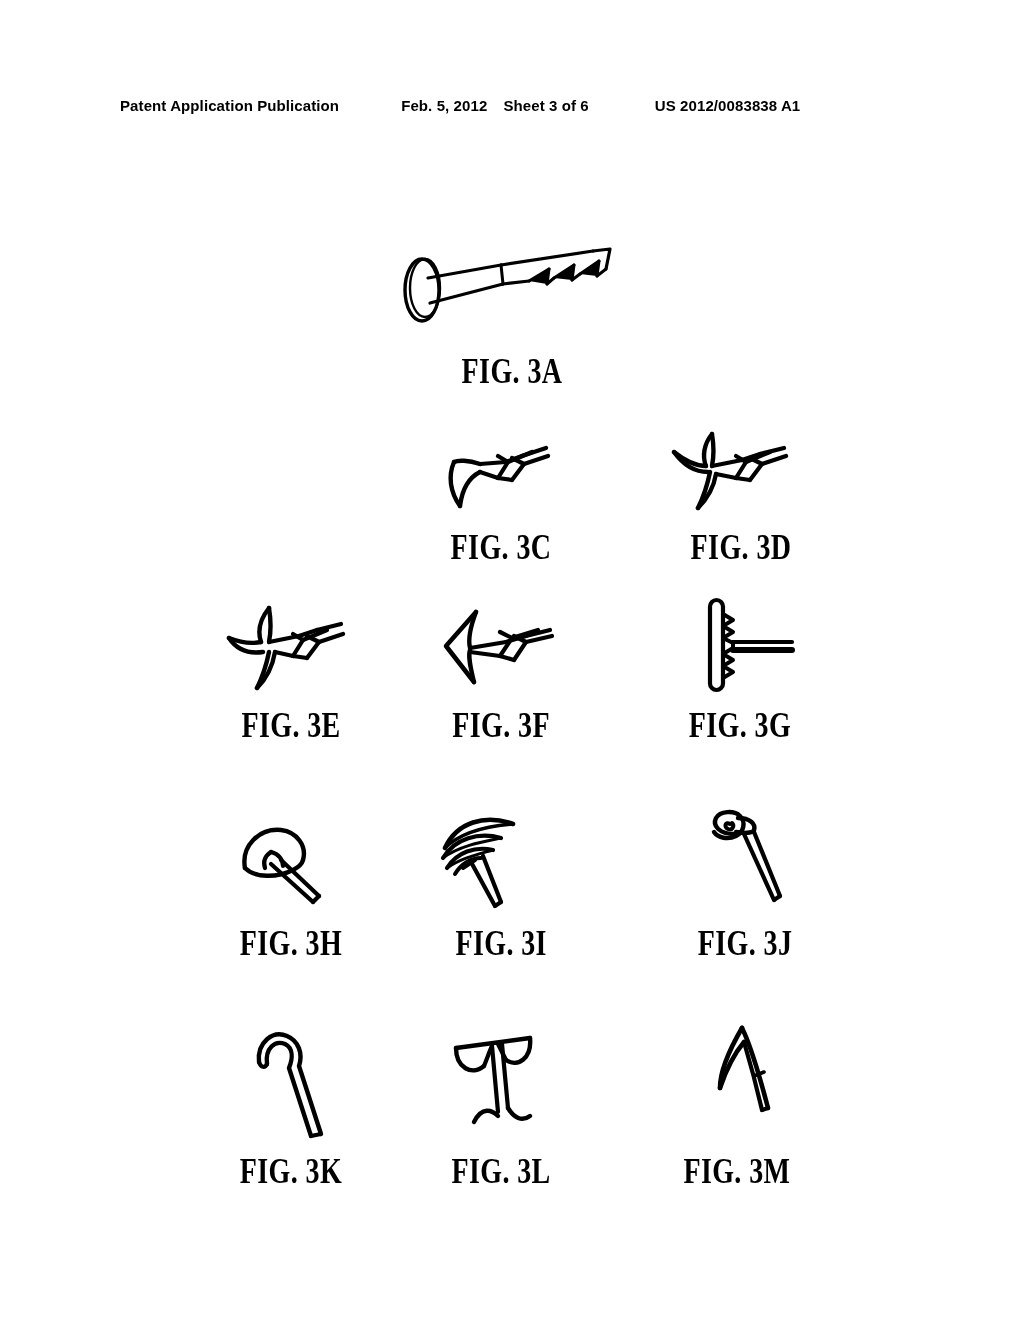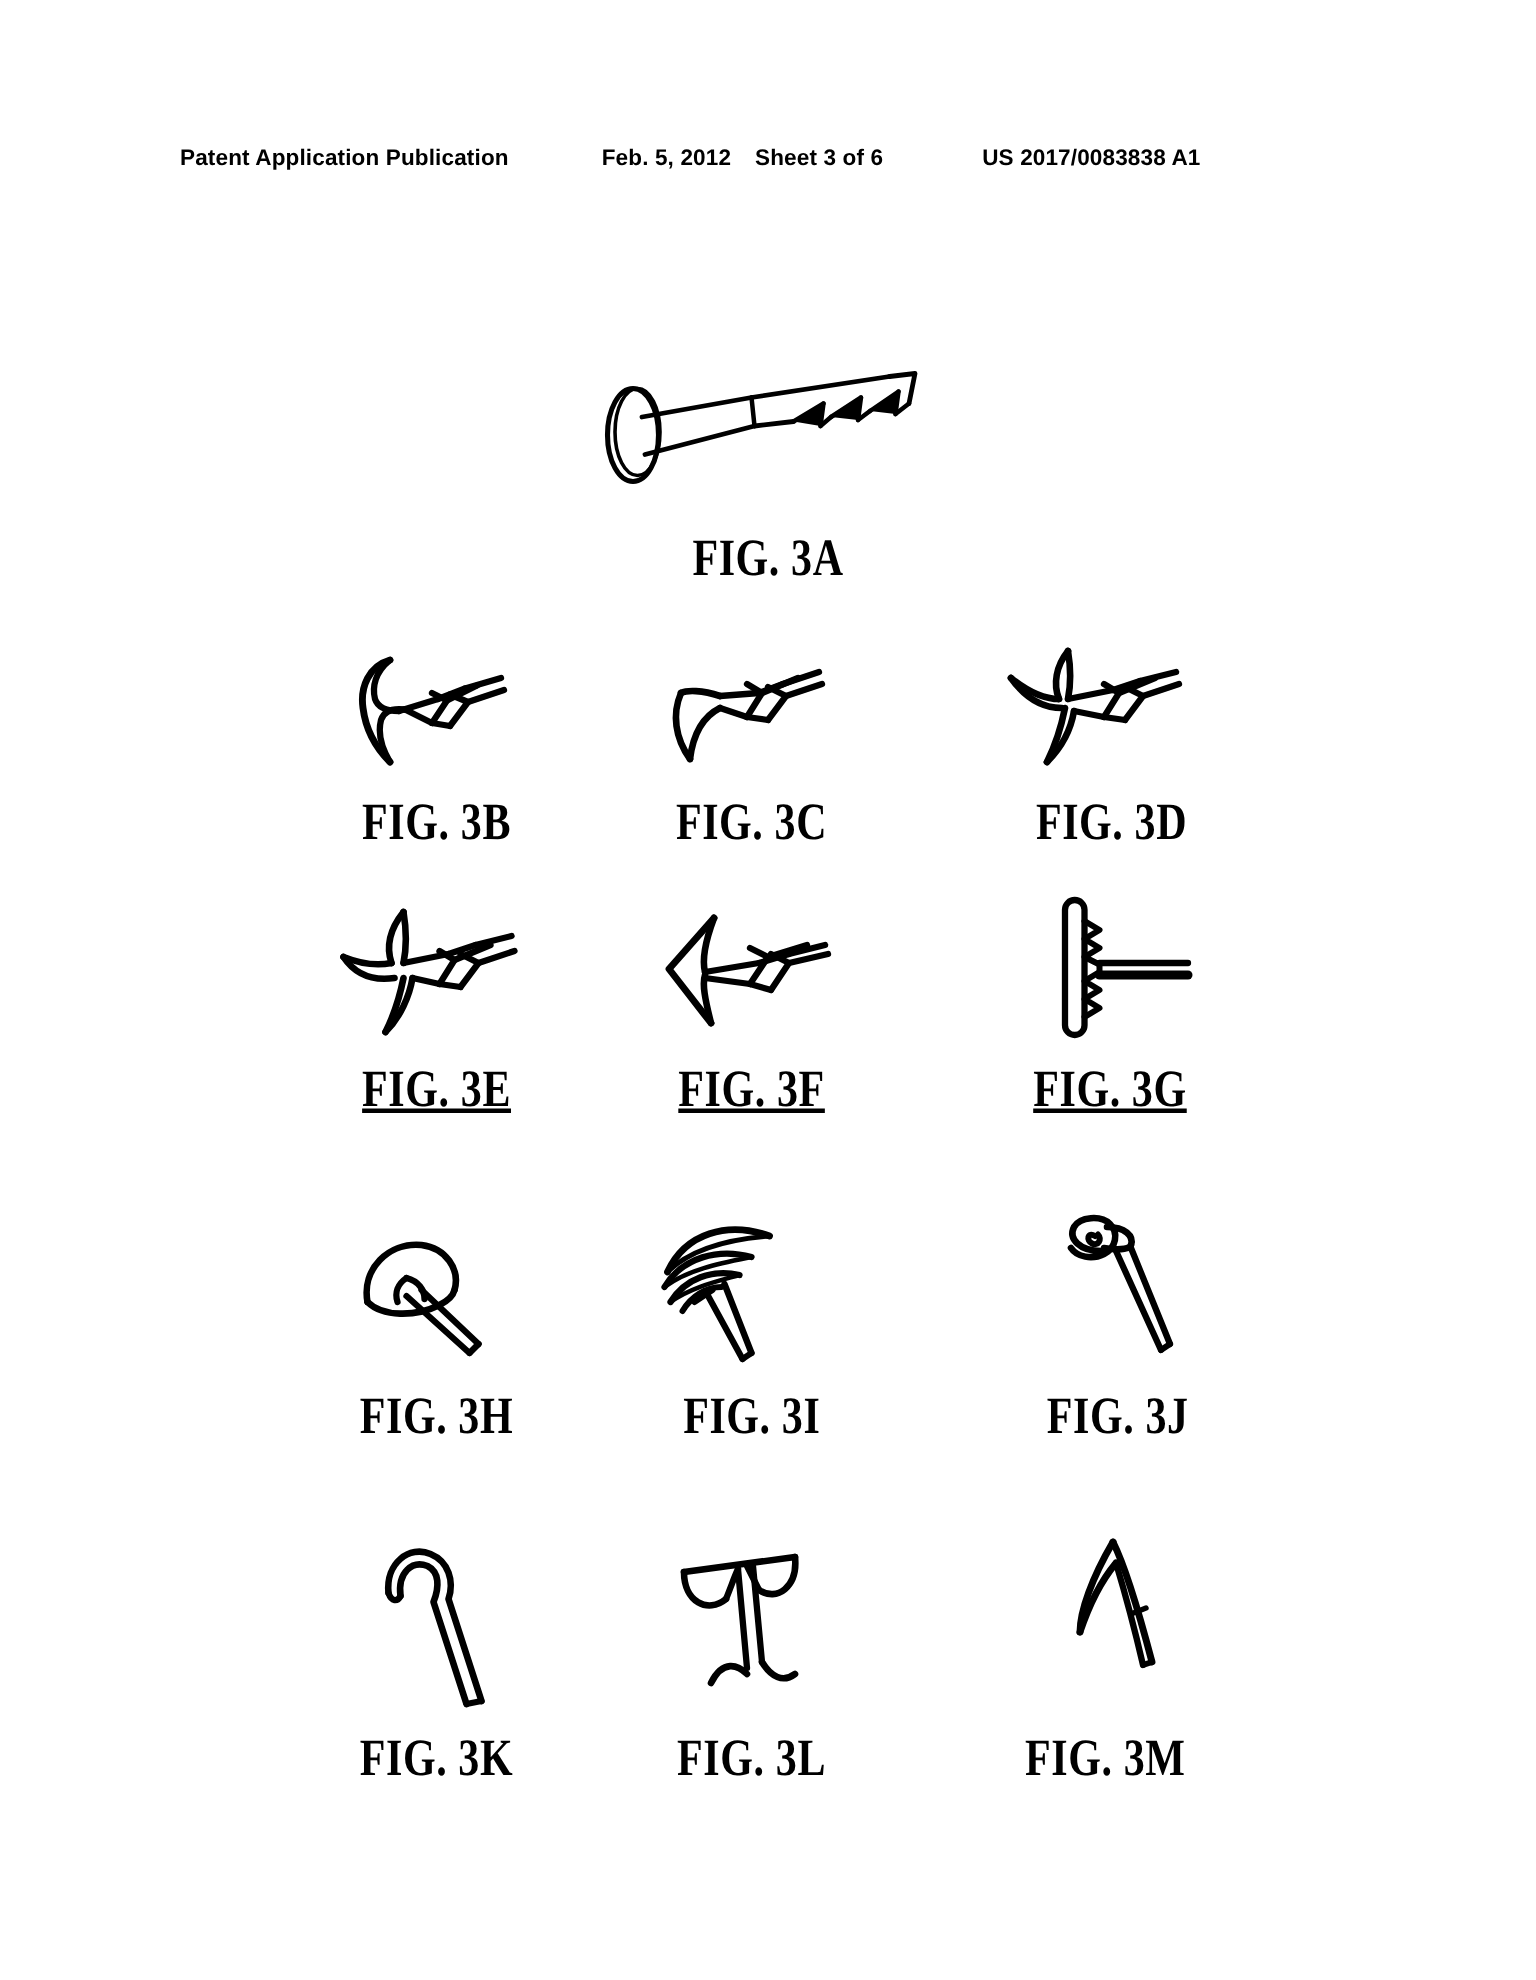--- a/index.html
+++ b/index.html
@@ -66,21 +66,21 @@
     transform-origin: center top;
     white-space: nowrap;
     color: #000;
   }
 
   
   .fig-a { left: 372px; top: 222px; width: 280px; }
   .fig-a .fig-label { margin-top: 10px; }
 
   .row-b { top: 418px; }
-  .row-e { top: 596px; text-decoration: underline; }
+  .row-e { top: 596px; }
   .row-h { top: 796px; }
   .row-k { top: 1012px; }
 
   .col-1 { left: 202px; width: 178px; }
   .col-2 { left: 412px; width: 178px; }
   .col-3 { left: 626px; width: 178px; align-items: flex-end; }
 
   .fig-art-box {
     height: 98px;
     display: flex;
@@ -102,21 +102,21 @@
 </head>
 <body>
 
 <div class="page-header">
   <span class="hdr-title">Patent Application Publication</span>
   <span class="hdr-gap-a"></span>
   <span class="hdr-date">Feb. 5, 2012</span>
   <span class="hdr-gap-b"></span>
   <span class="hdr-sheet">Sheet 3 of 6</span>
   <span class="hdr-gap-c"></span>
-  <span class="hdr-pubno">US 2017/0083838 A1</span>
+  <span class="hdr-pubno">US 2012/0083838 A1</span>
 </div>
 
 <div class="sheet fig-grid">
 
   <div class="fig fig-a">
     <div class="fig-art-box tall">
       <svg class="fig-art" width="230" height="96" viewBox="0 0 230 96">
 
         <ellipse class="strk" cx="25" cy="46" rx="17" ry="31" stroke-width="3.4"></ellipse>
         <ellipse class="strk" cx="28" cy="44" rx="15" ry="29" stroke-width="2.4"></ellipse>
@@ -144,45 +144,20 @@
         <path class="strk" d="M183 30 L202 17" stroke-width="3"></path>
         <path class="strk" d="M200 32 L202 17" stroke-width="3"></path>
         <path class="strk" d="M200 32 L209 25" stroke-width="3"></path>
 
         <path class="strk" d="M196 7 L213 5 L209 25" stroke-width="3.2"></path>
       </svg>
     </div>
     <div class="fig-label">FIG. 3A</div>
   </div>
 
-  <div class="fig row-b col-1">
-    <div class="fig-art-box">
-      <svg class="fig-art" width="130" height="84" viewBox="0 0 130 84">
-
-        <path class="strk" d="M34 8 C20 12 14 26 16 40 C18 56 26 68 34 76" stroke-width="4.6"></path>
-        <path class="strk" d="M34 8 C24 16 22 26 24 34 C26 40 32 42 40 42" stroke-width="4.2"></path>
-
-        <path class="strk" d="M34 76 C28 66 26 56 28 48 C30 42 36 40 44 41" stroke-width="4.2"></path>
-
-        <path class="strk" d="M40 42 L66 34" stroke-width="4.2"></path>
-        <path class="strk" d="M44 41 L62 50" stroke-width="4.2"></path>
-
-        <path class="strk" d="M62 50 L72 35 L62 30" stroke-width="4.2"></path>
-        <path class="strk" d="M72 35 L92 25" stroke-width="4.2"></path>
-
-        <path class="strk" d="M74 52 L86 36 L74 31" stroke-width="4.2"></path>
-        <path class="strk" d="M86 36 L110 28" stroke-width="4.2"></path>
-
-        <path class="strk" d="M62 50 L74 52" stroke-width="4.2"></path>
-        <path class="strk" d="M66 34 L84 27" stroke-width="4.2"></path>
-        <path class="strk" d="M84 27 L108 20" stroke-width="4.2"></path>
-      </svg>
-    </div>
-    <div class="fig-label">FIG. 3B</div>
-  </div>
 
   <div class="fig row-b col-2">
     <div class="fig-art-box">
       <svg class="fig-art" width="130" height="84" viewBox="0 0 130 84">
 
         <path class="strk" d="M18 30 C12 44 14 60 24 74" stroke-width="4.4"></path>
         <path class="strk" d="M18 30 C22 28 32 28 44 32" stroke-width="4.4"></path>
         <path class="strk" d="M24 74 C26 58 32 46 44 40" stroke-width="4.4"></path>
 
         <path class="strk" d="M44 32 L70 30" stroke-width="4.2"></path>

